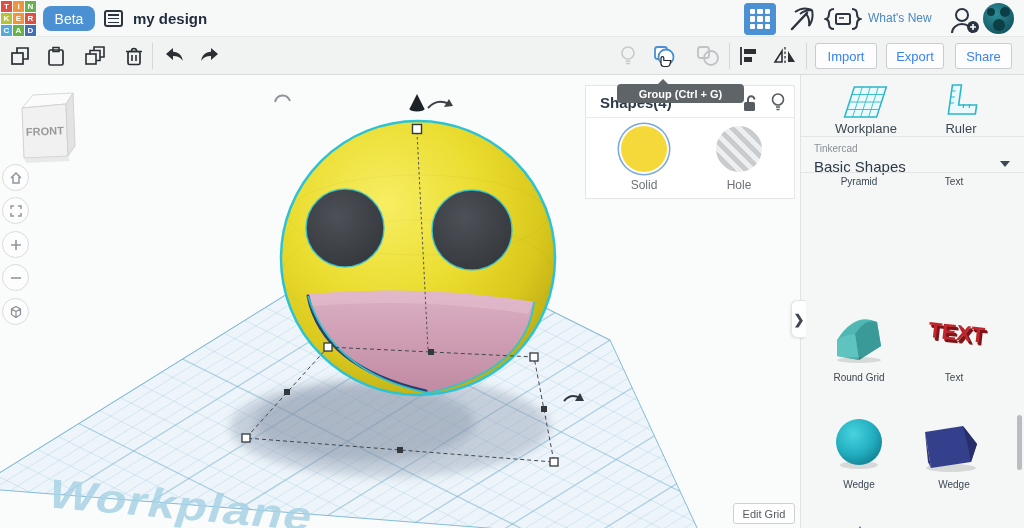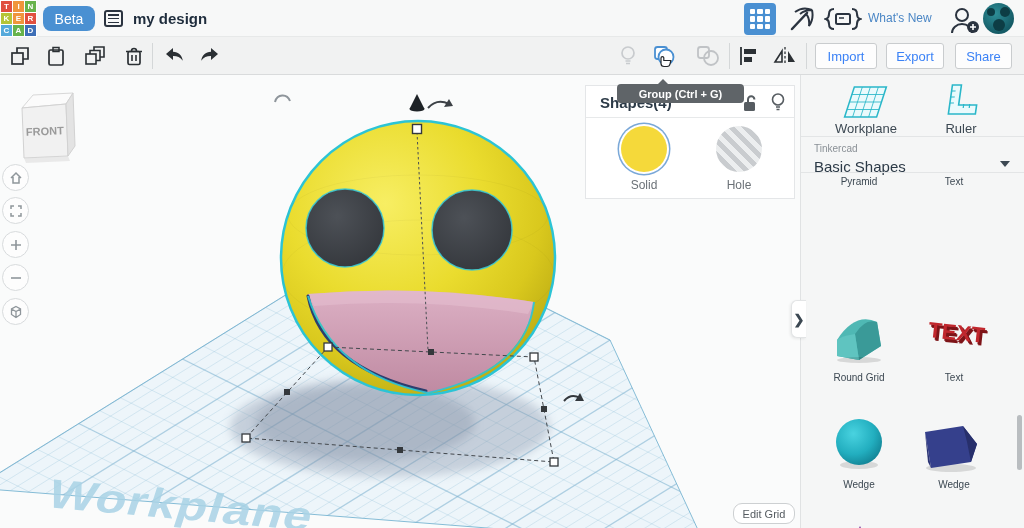--- a/index.html
+++ b/index.html
@@ -48,21 +48,21 @@
   .lib-caret { position:absolute; right:14px; top:86px; border-left:5px solid transparent; border-right:5px solid transparent; border-top:6px solid #3c4852; }
   .shape-list { position:absolute; left:0; top:97px; width:224px; height:356px; overflow:hidden; }
   .shape-label { position:absolute; width:110px; text-align:center; font-size:10px; color:#3c4852; }
   .scroll-thumb { position:absolute; right:2px; top:340px; width:5px; height:55px; background:#b9bdc0; border-radius:3px; }
   .collapse-tab { position:absolute; left:791px; top:300px; width:15px; height:38px; background:#fff; border:1px solid #e2e4e5; border-right:none; border-radius:6px 0 0 6px; box-shadow:-1px 1px 3px rgba(0,0,0,.08); z-index:16; display:flex; align-items:center; justify-content:center; font-size:13px; font-weight:bold; color:#3c4852; }
 
   
   #canvas-svg { position:absolute; left:0; top:75px; z-index:1; }
   .view-cube { position:absolute; left:16px; top:90px; z-index:5; }
   .nav-btn { position:absolute; left:2px; width:27px; height:27px; border-radius:50%; background:#fdfdfd; border:1px solid #d8dbdd; z-index:5; display:flex; align-items:center; justify-content:center; }
-  .edit-grid-btn { position:absolute; left:733px; top:503px; width:62px; height:21px; background:rgba(255,255,255,.95); border:1px solid #cdd0d2; border-radius:9px; font-size:11px; color:#555b60; display:flex; align-items:center; justify-content:center; z-index:6; }
+  .edit-grid-btn { position:absolute; left:733px; top:503px; width:62px; height:21px; background:rgba(255,255,255,.95); border:1px solid #cdd0d2; border-radius:3px; font-size:11px; color:#555b60; display:flex; align-items:center; justify-content:center; z-index:6; }
 </style>
 </head>
 <body>
 <div id="stage">
 
   <svg id="canvas-svg" width="800" height="453" viewBox="0 0 800 453">
     <defs>
       <clipPath id="planeClip">
           <polygon points="390,155 610,265 705,470 -25,413"></polygon>
         </clipPath>

